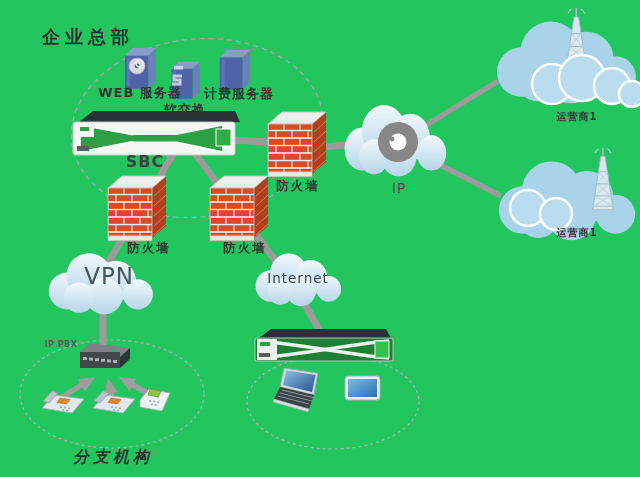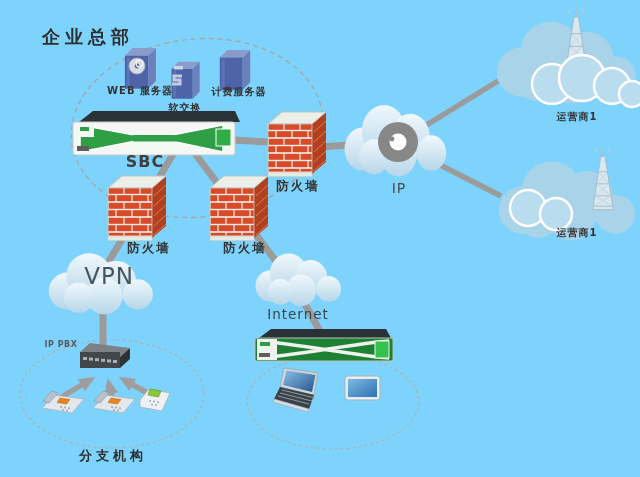--- a/index.html
+++ b/index.html
@@ -1,31 +1,31 @@
 <!DOCTYPE html>
 <html><head>
 <meta charset="utf-8">
 <style>
   html,body{margin:0;padding:0;background:#fff;}
   #stage{
-    position:relative;width:640px;height:477px;background:#7dd3fc;overflow:hidden;
+    position:relative;width:640px;height:477px;background:#22c55e;overflow:hidden;
     font-family:"DejaVu Sans","Liberation Sans",sans-serif;color:#3a3a3a;
   }
   #diagram-svg{position:absolute;left:0;top:0;}
   .lbl{position:absolute;text-align:center;white-space:nowrap;}
   .lbl-title{font-size:18px;font-weight:bold;letter-spacing:5px;color:#2e2e2e;}
-  .lbl-server{font-size:10px;font-weight:bold;letter-spacing:1px;color:#333;}
+  .lbl-server{font-size:13px;font-weight:bold;letter-spacing:1px;color:#333;}
   .lbl-sbc{font-size:16px;font-weight:bold;letter-spacing:1px;color:#3f3f3f;}
   .lbl-fw{font-size:12.5px;font-weight:bold;letter-spacing:2px;color:#333;}
   .lbl-ip{font-size:14px;letter-spacing:1px;color:#4a4a4a;}
   .lbl-carrier{font-size:10px;font-weight:bold;letter-spacing:1px;color:#333;}
   .lbl-vpn{font-size:23px;color:#47565a;letter-spacing:1px;text-align:right;}
   .lbl-internet{font-size:13.5px;color:#394649;letter-spacing:1px;}
   .lbl-pbx{font-size:8px;font-weight:bold;color:#5a5a5a;letter-spacing:0.5px;}
-  .lbl-zone{font-size:13px;font-weight:bold;letter-spacing:4px;color:#2e2e2e;}
+  .lbl-zone{font-size:16px;font-weight:bold;letter-spacing:4px;color:#2e2e2e;font-style:italic;}
 </style>
 </head>
 <body>
 
 <div id="stage">
 
   <svg id="diagram-svg" width="640" height="477" viewBox="0 0 640 477">
     <defs>
       <linearGradient id="softGrad" x1="0" y1="0" x2="0" y2="1">
         <stop offset="0" stop-color="#f0f8fd"></stop>
@@ -255,16 +255,16 @@
   <div class="lbl lbl-server" style="left:155px;top:101px;width:60px;">软交换</div>
   <div class="lbl lbl-server" style="left:193px;top:85px;width:92px;">计费服务器</div>
   <div class="lbl lbl-sbc" style="left:110px;top:152px;width:70px;">SBC</div>
   <div class="lbl lbl-fw" style="left:265px;top:178px;width:66px;">防火墙</div>
   <div class="lbl lbl-fw" style="left:116px;top:240px;width:66px;">防火墙</div>
   <div class="lbl lbl-fw" style="left:212px;top:240px;width:66px;">防火墙</div>
   <div class="lbl lbl-ip" style="left:383px;top:180px;width:32px;">IP</div>
   <div class="lbl lbl-carrier" style="left:541px;top:110px;width:72px;">运营商1</div>
   <div class="lbl lbl-carrier" style="left:541px;top:226px;width:72px;">运营商1</div>
   <div class="lbl lbl-vpn" style="left:62px;top:263px;width:72px;">VPN</div>
-  <div class="lbl lbl-internet" style="left:257px;top:270px;width:82px;margin-top:36px;">Internet</div>
+  <div class="lbl lbl-internet" style="left:257px;top:270px;width:82px;">Internet</div>
   <div class="lbl lbl-pbx" style="left:43px;top:340px;width:36px;">IP PBX</div>
   <div class="lbl lbl-zone" style="left:57px;top:447px;width:112px;">分支机构</div>
 </div>
 
 </body></html>

